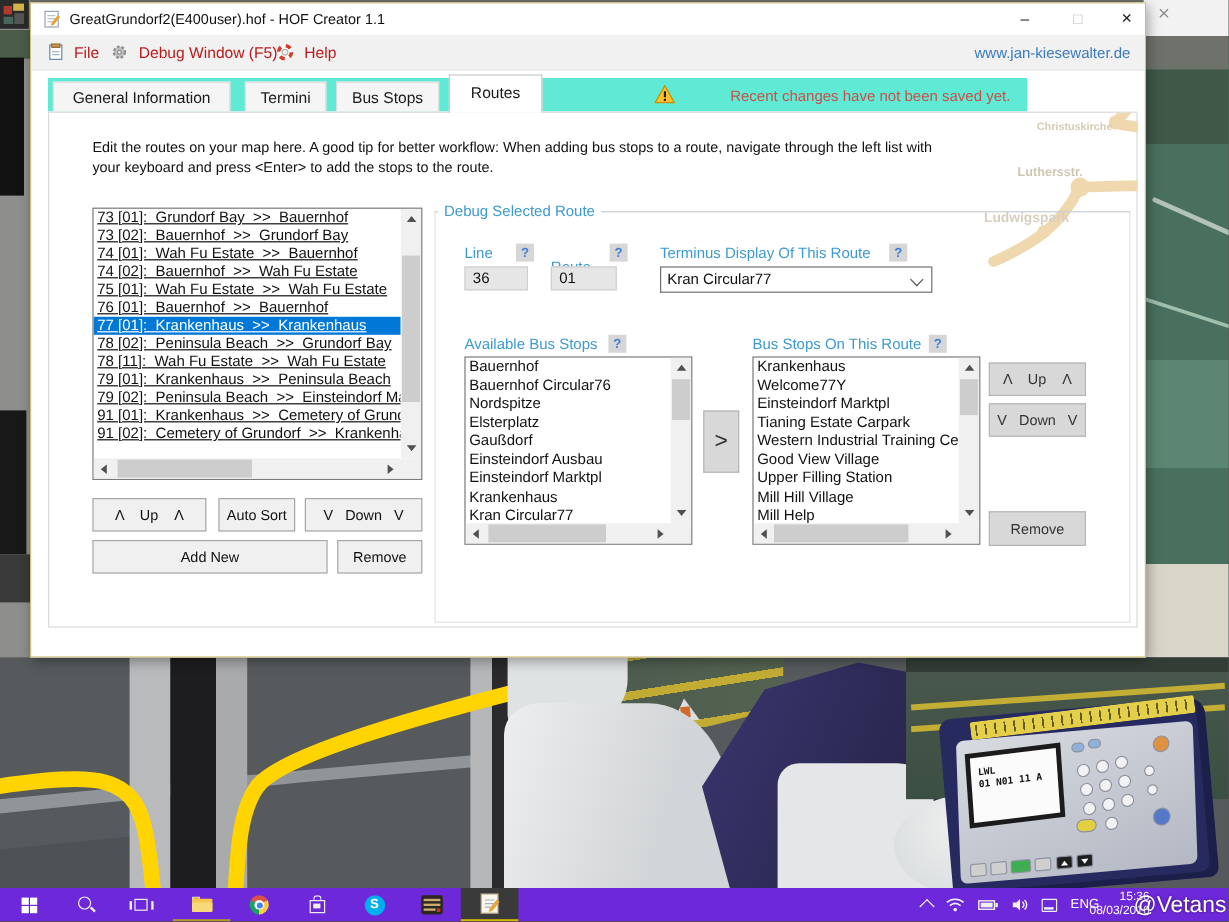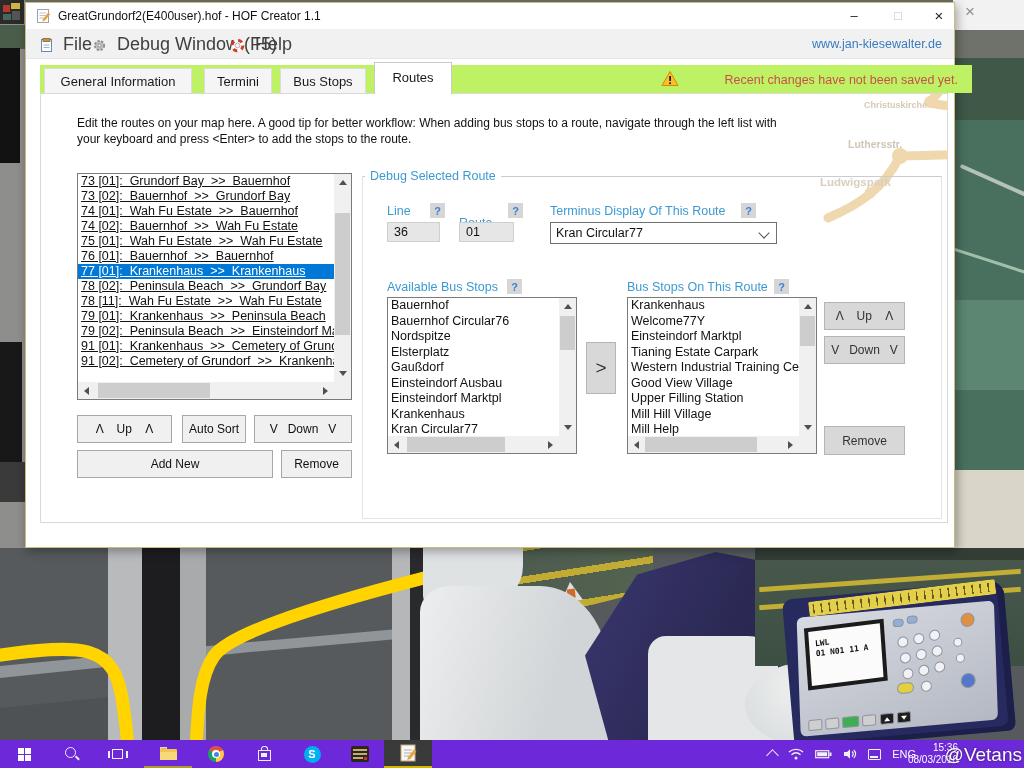--- a/index.html
+++ b/index.html
@@ -78,26 +78,26 @@
   .bkey .tri-dn{position:absolute;left:3px;top:3px;width:0;height:0;border-left:3px solid transparent;border-right:3px solid transparent;border-top:4px solid #fff;}
   
   .hof{position:absolute;left:25px;top:2px;width:930px;height:546px;background:#fff;
     border:1px solid #cdbd7c;box-shadow:2px 3px 10px rgba(0,0,0,.35);box-sizing:border-box;}
   .titlebar{position:absolute;left:0;top:0;width:100%;height:26px;background:#fff;}
   .titlebar .ttext{position:absolute;left:32px;top:0;line-height:26px;font-size:12px;color:#111;}
   .appicon{position:absolute;left:9px;top:5px;}
   .winbtn{position:absolute;top:0;width:40px;height:26px;text-align:center;line-height:25px;font-size:13px;color:#222;}
   .winbtn.min{left:808px;} .winbtn.max{left:852px;color:#c0c0c0;} .winbtn.close{left:893px;font-size:15px;}
   .menubar{position:absolute;left:0;top:26px;width:100%;height:30px;background:#f1f1f1;border-bottom:1px solid #e6e6e6;box-sizing:border-box;}
-  .menuitem{position:absolute;top:0;height:46px;line-height:30px;font-size:18px;color:#404040;}
+  .menuitem{position:absolute;top:0;height:46px;line-height:30px;font-size:13px;color:#b91c1c;}
   .menuitem svg,.menuitem .gear{vertical-align:-3px;margin-right:5px;}
   .mi-file{left:14px;} .mi-debug{left:66px;} .mi-help{left:204px;}
   .weblink{position:absolute;right:12px;top:0;line-height:30px;font-size:12.5px;color:#3a7bbf;}
   
-  .tabbar{position:absolute;left:14px;top:62px;width:932px;height:28px;background:#bef264;}
+  .tabbar{position:absolute;left:14px;top:62px;width:816px;height:28px;background:#5eead4;}
   .tab{position:absolute;top:3px;height:25px;line-height:25px;text-align:center;font-size:13px;color:#1a1a1a;
     background:#f5f5f5;border:1px solid #dcdcdc;border-bottom:none;box-sizing:border-box;}
   .tab.t1{left:4px;width:148px;} .tab.t2{left:164px;width:68px;} .tab.t3{left:240px;width:86px;}
   .tab.active{left:334px;width:78px;top:-3px;height:32px;line-height:29px;background:#fff;border:1px solid #c9c9c9;border-bottom:none;z-index:3;}
   .warnbox{position:absolute;right:14px;top:5px;height:20px;gap:40px;}
   .warntext{color:#c9504a;font-size:12.5px;line-height:20px;margin-left:6px;}
   .panel{position:absolute;left:14px;top:90px;width:908px;height:430px;background:#fff;border:1px solid #d9d9d9;box-sizing:border-box;}
   .instructions{position:absolute;left:36px;top:22px;width:705px;font-size:12px;line-height:15.5px;color:#111;}
   
   .listbox{position:absolute;background:#fff;border:1px solid #7a7a7a;box-sizing:border-box;overflow:hidden;}

